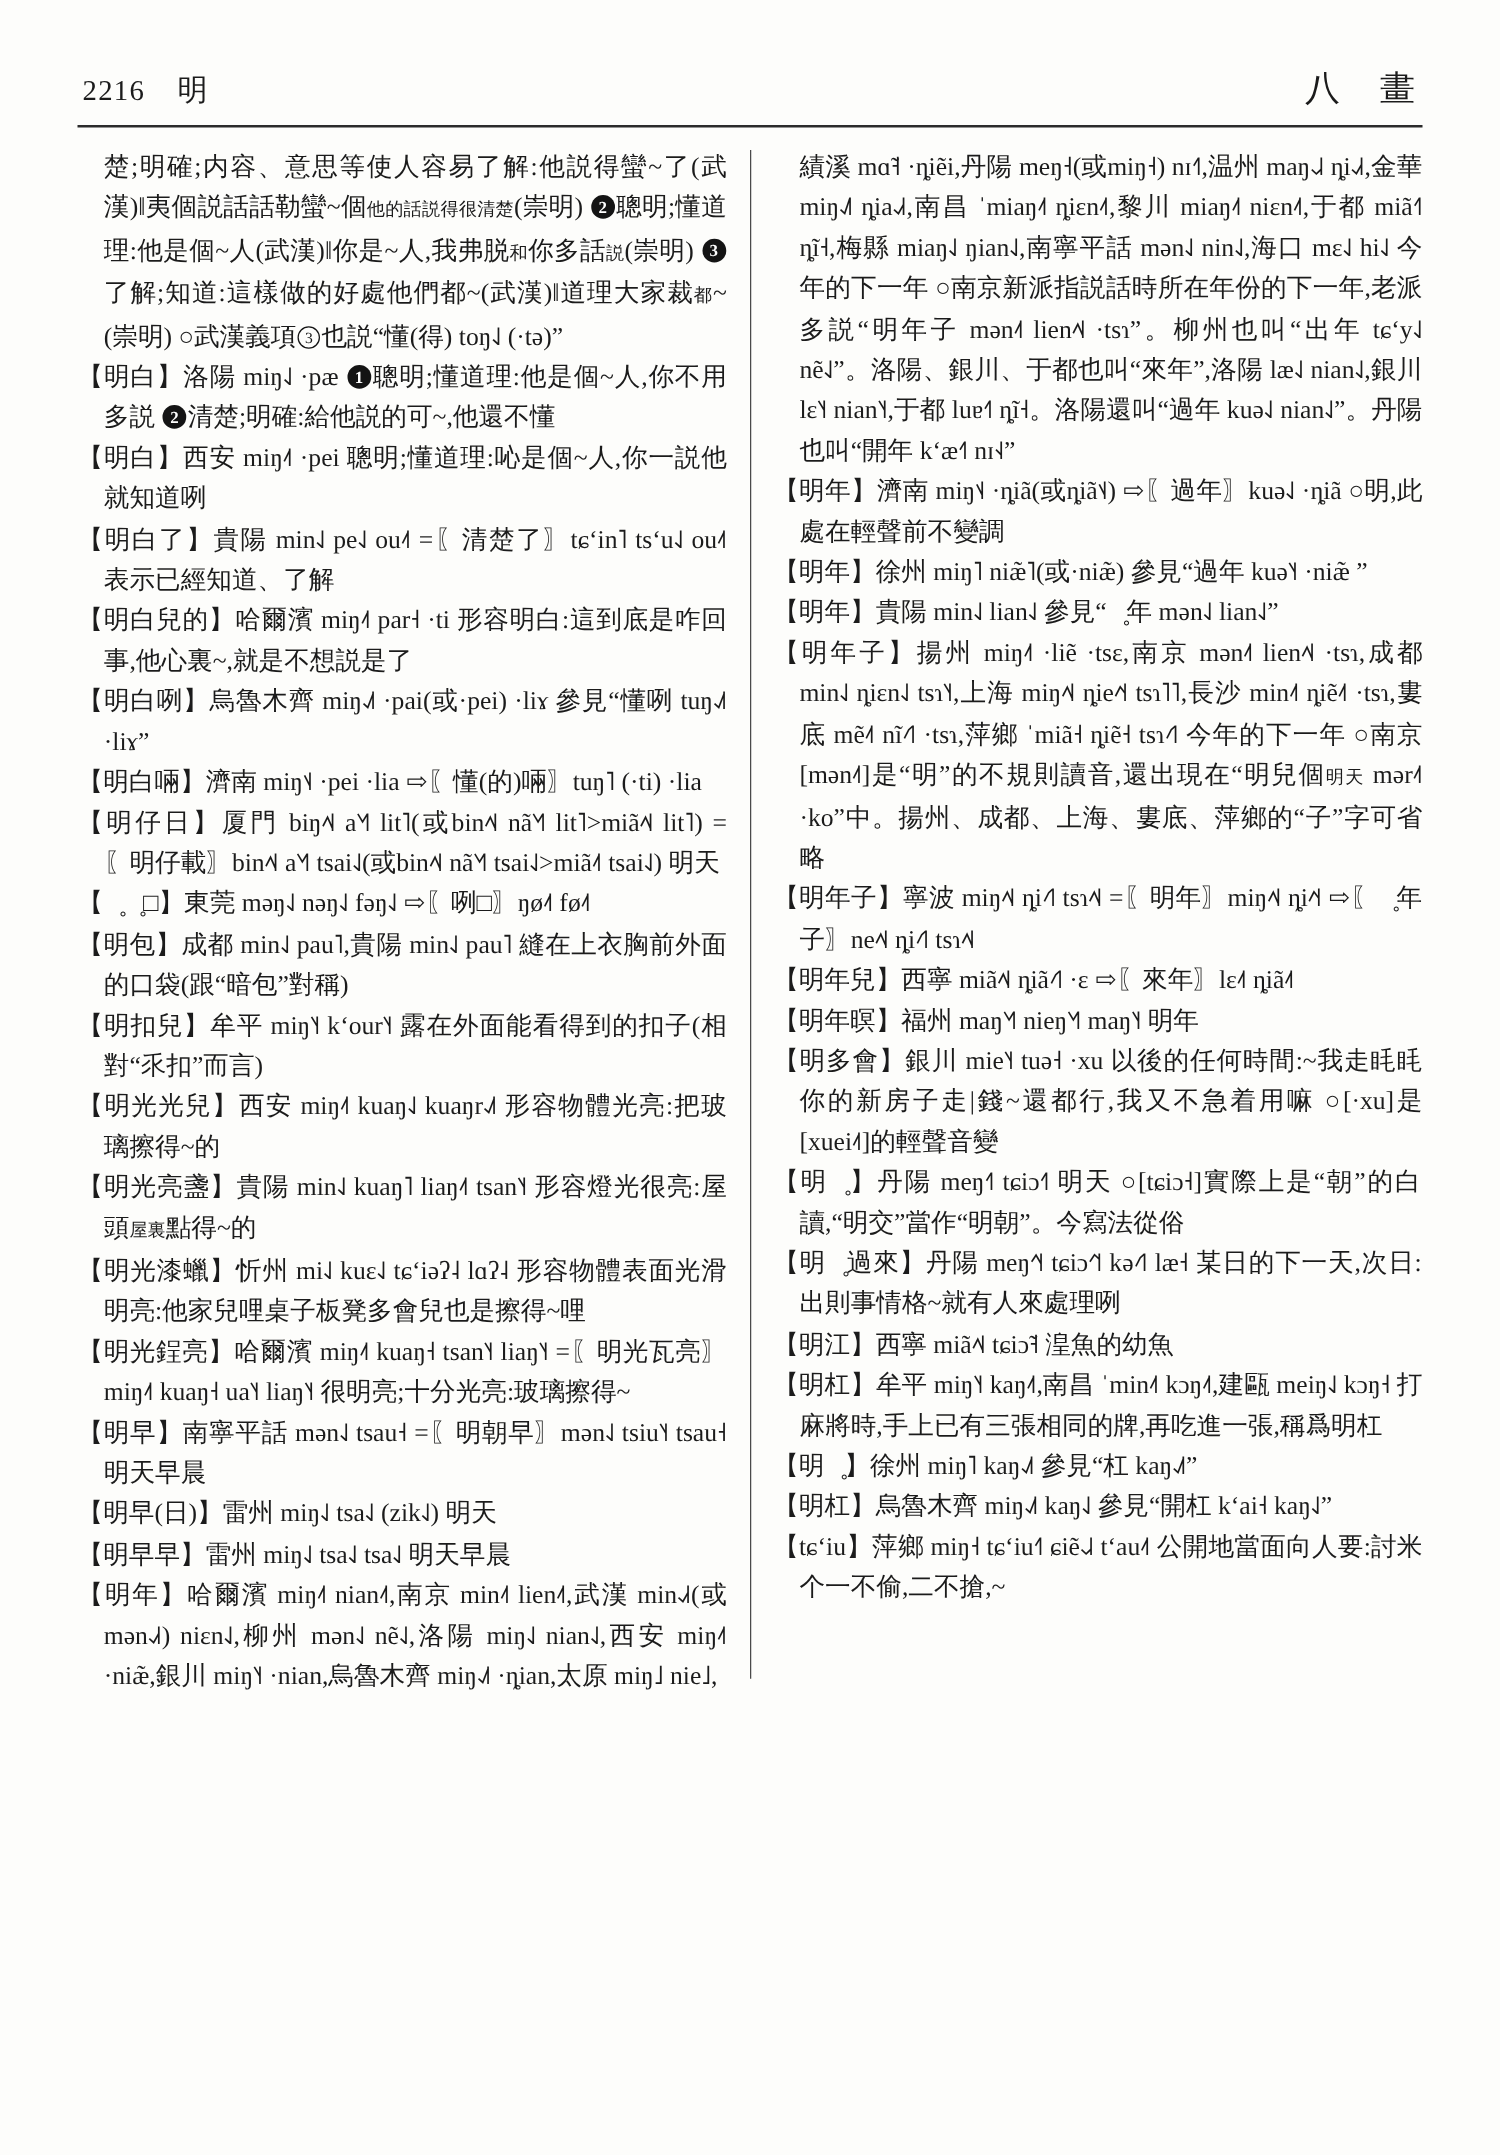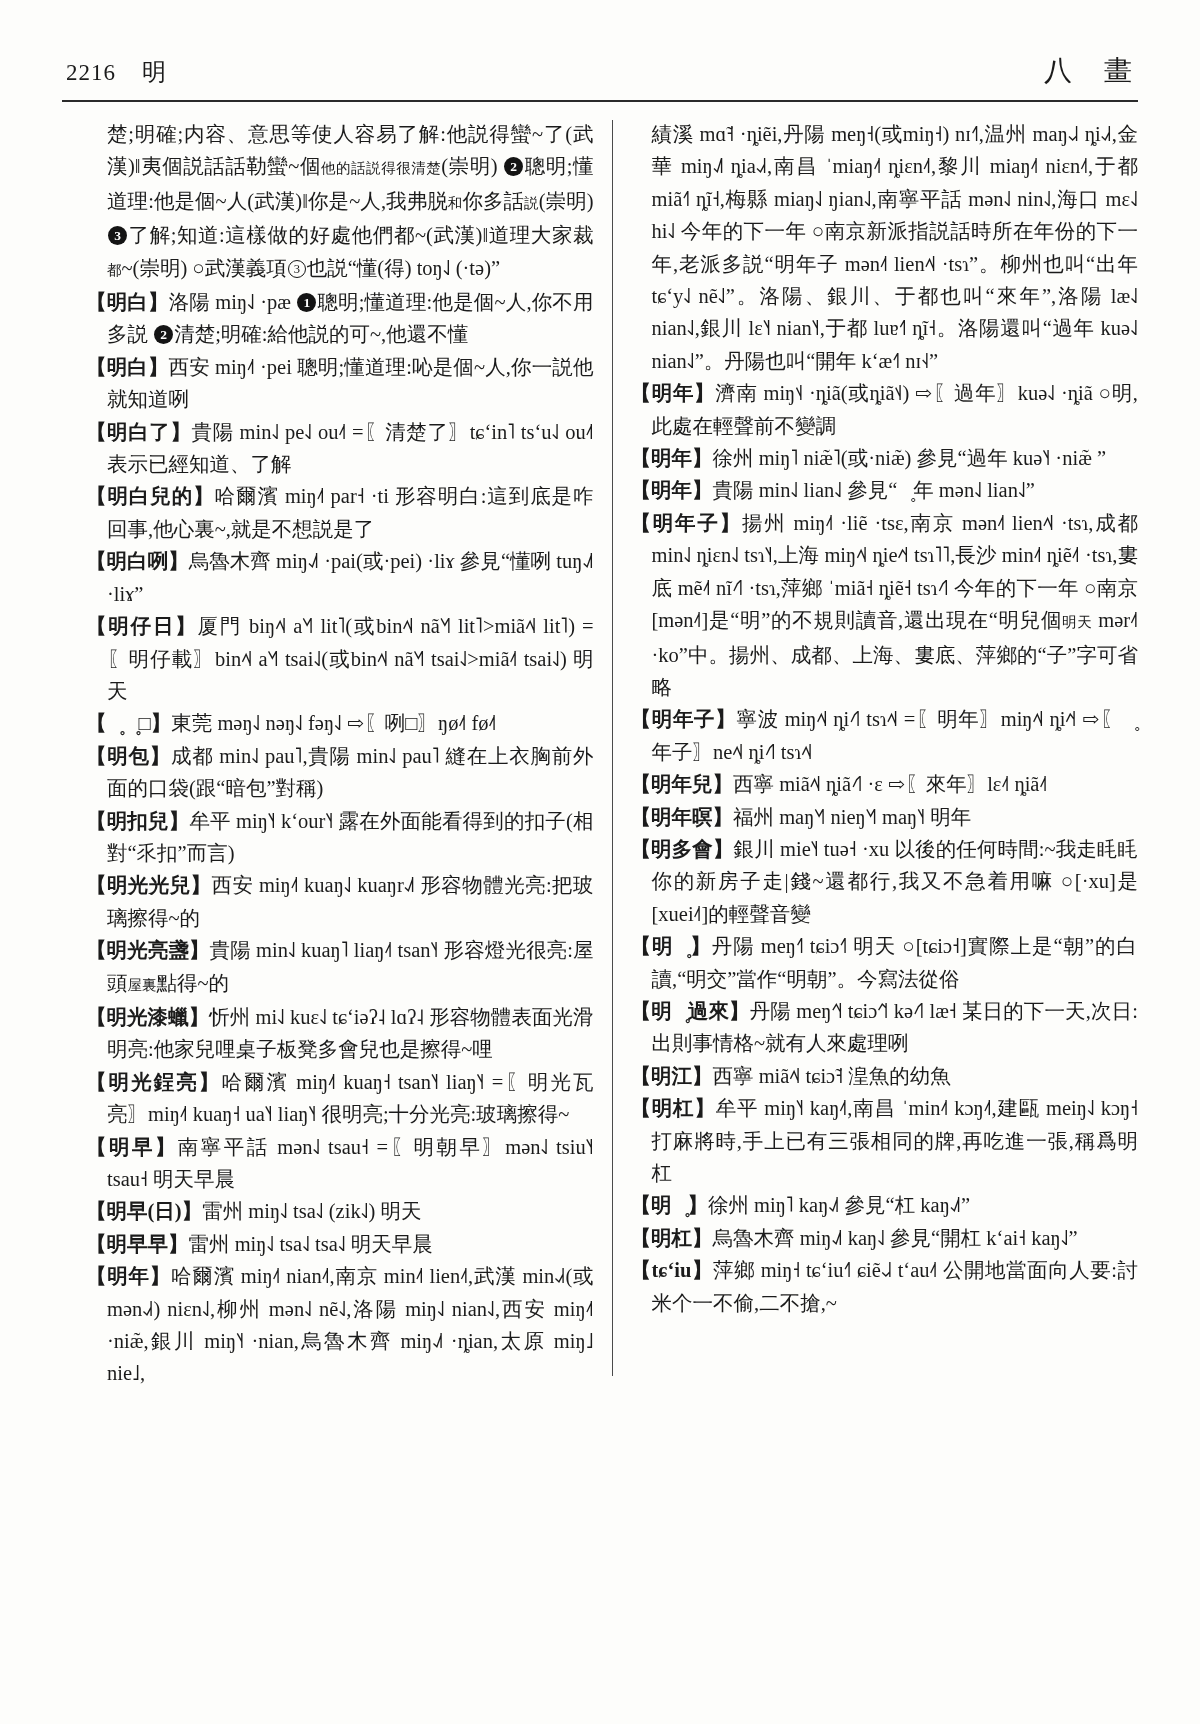--- a/index.html
+++ b/index.html
@@ -17,32 +17,32 @@
   .page-header{
     display:flex;justify-content:space-between;align-items:baseline;
     padding:0 4px 10px 4px;
     border-bottom:2.5px solid #2b2b2b;
     font-size:23px;
   }
   .header-left{display:flex;align-items:baseline;gap:26px;}
   .page-number{letter-spacing:1px;}
   .header-headword{font-size:24px;}
   .section-label{font-size:28px;letter-spacing:2px;}
-  .columns{display:flex;margin-top:16px;margin-left:24px;}
+  .columns{display:flex;margin-top:16px;}
   .col{flex:1;min-width:0;}
   .col-divider{width:1px;background:#4a4a4a;margin:2px 18px 14px 18px;}
   .para{
     margin:0;
     font-size:20.5px;
     line-height:32.4px;
     text-align:justify;
   }
   .entry{padding-left:21px;text-indent:-21px;}
   .cont{padding-left:21px;text-indent:0;}
-  .head{font-weight:bold;}
+  .head{font-weight:normal;}
   .small{font-size:14.5px;}
   .circ{
     display:inline-block;width:19px;height:19px;line-height:19px;
     border-radius:50%;background:#141414;color:#ffffff;
     text-align:center;font-size:13.5px;font-weight:bold;
     text-indent:0;vertical-align:2px;margin:0 1px;
   }
   .circo{
     display:inline-block;width:16px;height:16px;line-height:16px;
     border-radius:50%;background:transparent;color:#141414;
@@ -64,20 +64,21 @@
   </div>
 
   <div class="columns">
     <div class="col" id="col-left">
         <p class="para cont"><span class="txt">楚;明確;内容、意思等使人容易了解:他説得蠻~了(武漢)‖夷個説話話勒蠻~個</span><span class="small">他的話説得很清楚</span><span class="txt">(崇明) </span><span class="circ">2</span><span class="txt">聰明;懂道理:他是個~人(武漢)‖你是~人,我弗脱</span><span class="small">和</span><span class="txt">你多話</span><span class="small">説</span><span class="txt">(崇明) </span><span class="circ">3</span><span class="txt">了解;知道:這樣做的好處他們都~(武漢)‖道理大家裁</span><span class="small">都</span><span class="txt">~(崇明) ○武漢義項</span><span class="circo">3</span><span class="txt">也説“懂(得) toŋ˨˩ (·tə)”</span></p>
         <p class="para entry"><span class="head">【明白】</span><span class="txt">洛陽 miŋ˨˩ ·pæ </span><span class="circ">1</span><span class="txt">聰明;懂道理:他是個~人,你不用多説 </span><span class="circ">2</span><span class="txt">清楚;明確:給他説的可~,他還不懂</span></p>
         <p class="para entry"><span class="head">【明白】</span><span class="txt">西安 miŋ˨˦ ·pei 聰明;懂道理:吣是個~人,你一説他就知道咧</span></p>
         <p class="para entry"><span class="head">【明白了】</span><span class="txt">貴陽 min˨˩ pe˨˩ ou˨˦ =〖清楚了〗tɕʻin˥ tsʻu˨˩ ou˨˦ 表示已經知道、了解</span></p>
         <p class="para entry"><span class="head">【明白兒的】</span><span class="txt">哈爾濱 miŋ˨˦ par˧ ·ti 形容明白:這到底是咋回事,他心裏~,就是不想説是了</span></p>
         <p class="para entry"><span class="head">【明白咧】</span><span class="txt">烏魯木齊 miŋ˨˩˦ ·pai(或·pei) ·liɤ 參見“懂咧 tuŋ˨˩˦ ·liɤ”</span></p>
+        <p class="para entry"><span class="head">【明白啢】</span><span class="txt">濟南 miŋ˦˨ ·pei ·lia ⇨〖懂(的)啢〗tuŋ˥ (·ti) ·lia</span></p>
         <p class="para entry"><span class="head">【明仔日】</span><span class="txt">厦門 biŋ˨˦˨ a˥˧˥ lit˥(或bin˨˦˨ nã˥˧˥ lit˥&gt;miã˨˦˨ lit˥) =〖明仔載〗bin˨˦˨ a˥˧˥ tsai˨˩(或bin˨˦˨ nã˥˧˥ tsai˨˩&gt;miã˨˦ tsai˨˩) 明天</span></p>
         <p class="para entry"><span class="head">【明̥令̥□】</span><span class="txt">東莞 məŋ˨˩ nəŋ˨˩ fəŋ˨˩ ⇨〖咧□〗ŋø˨˦ fø˨˦</span></p>
         <p class="para entry"><span class="head">【明包】</span><span class="txt">成都 min˨˩ pau˥,貴陽 min˨˩ pau˥ 縫在上衣胸前外面的口袋(跟“暗包”對稱)</span></p>
         <p class="para entry"><span class="head">【明扣兒】</span><span class="txt">牟平 miŋ˥˧ kʻour˥˧ 露在外面能看得到的扣子(相對“乑扣”而言)</span></p>
         <p class="para entry"><span class="head">【明光光兒】</span><span class="txt">西安 miŋ˨˦ kuaŋ˨˩ kuaŋr˨˩˦ 形容物體光亮:把玻璃擦得~的</span></p>
         <p class="para entry"><span class="head">【明光亮盞】</span><span class="txt">貴陽 min˨˩ kuaŋ˥ liaŋ˨˦ tsan˥˧ 形容燈光很亮:屋頭</span><span class="small">屋裏</span><span class="txt">點得~的</span></p>
         <p class="para entry"><span class="head">【明光漆蠟】</span><span class="txt">忻州 mi˨˩ kuɛ˨˩ tɕʻiəʔ˨ lɑʔ˨ 形容物體表面光滑明亮:他家兒哩桌子板凳多會兒也是擦得~哩</span></p>
         <p class="para entry"><span class="head">【明光鋥亮】</span><span class="txt">哈爾濱 miŋ˨˦ kuaŋ˧ tsan˥˧ liaŋ˥˧ =〖明光瓦亮〗miŋ˨˦ kuaŋ˧ ua˥˧ liaŋ˥˧ 很明亮;十分光亮:玻璃擦得~</span></p>
         <p class="para entry"><span class="head">【明早】</span><span class="txt">南寧平話 mən˨˩ tsau˧ =〖明朝早〗mən˨˩ tsiu˥˧ tsau˧ 明天早晨</span></p>
         <p class="para entry"><span class="head">【明早(日)】</span><span class="txt">雷州 miŋ˨˩ tsa˨˩ (zik˨˩) 明天</span></p>

